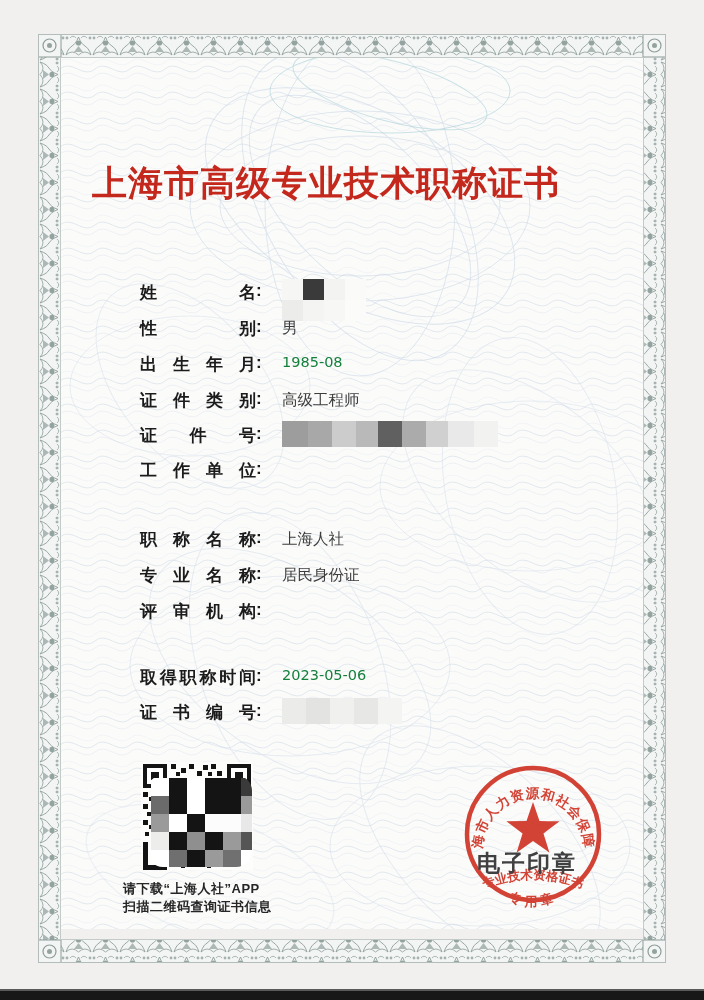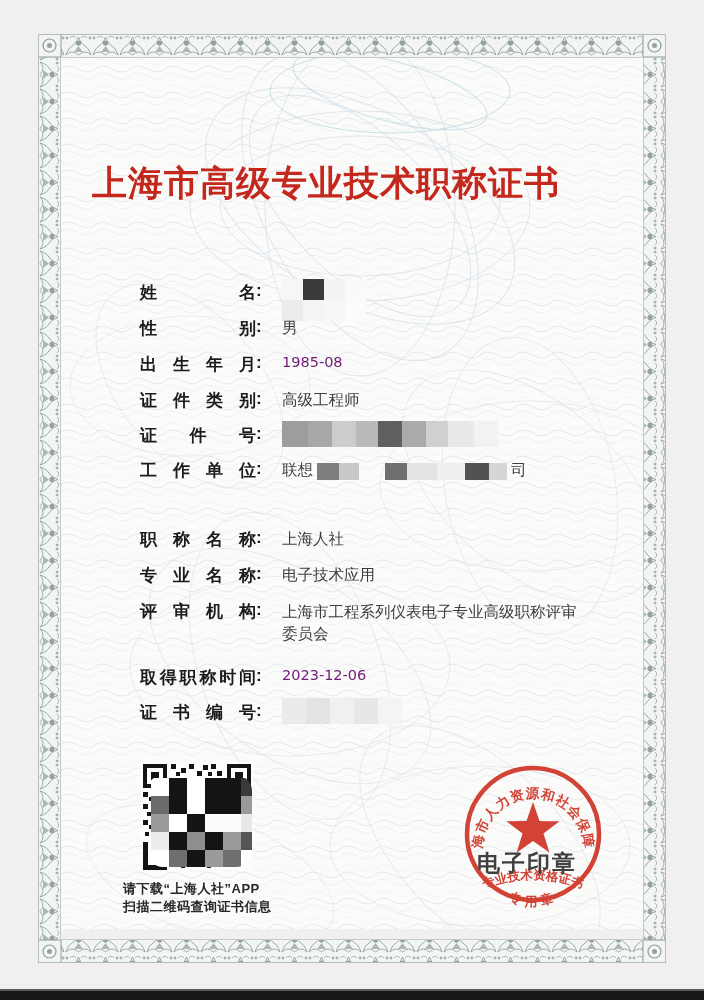--- a/index.html
+++ b/index.html
@@ -17,21 +17,21 @@
     font-size:35px;font-weight:bold;letter-spacing:1px;color:#c4271c;
     white-space:nowrap;
     margin-top:14px;
   }
   .row{position:absolute;left:140px;display:flex;align-items:flex-start;}
   .flabel{display:flex;align-items:flex-start;width:132px;flex:none;
     font-size:17px;font-weight:bold;color:#1b1b1b;}
   .jl{display:flex;justify-content:space-between;width:116px;}
   .colon{width:14px;text-align:left;font-weight:bold;}
   .fvalue{margin-left:10px;font-family:"Liberation Serif", serif;font-size:15.5px;color:#3d3d3d;padding-top:1px;}
-  .fvalue.num{font-family:"DejaVu Sans", sans-serif;font-size:14.5px;color:#701a75;}
+  .fvalue.num{font-family:"DejaVu Sans", sans-serif;font-size:14.5px;color:#15803d;}
   .fvalue.wrap{width:302px;line-height:22px;}
   
   .mz-grid{display:grid;grid-template-columns:repeat(4,21px);grid-auto-rows:21px;margin-left:10px;margin-top:-2px;}
   .mz-row{display:inline-flex;margin-left:10px;}
   .mz-row b{display:inline-block;height:26px;margin-top:-3px;}
   .mz-inline{display:inline-flex;vertical-align:middle;margin:0 4px;}
   .mz-inline b{display:inline-block;height:17px;}
   .qr-wrap{position:absolute;left:141px;top:762px;}
   .qr-caption{position:absolute;left:123px;top:880px;font-size:13px;font-weight:bold;
     color:#262626;line-height:18px;letter-spacing:.5px;}
@@ -221,32 +221,20 @@
 <div class="row" style="top:459px">
   <span class="flabel">
       <span class="jl">
         <span>工</span>
         <span>作</span>
         <span>单</span>
         <span>位</span>
       </span>
       <span class="colon">:</span>
     </span>
-  <span class="fvalue">
-    <span>联想</span><span class="mz-inline">
-        <b style="width:22px;background:#7e7e7e"></b>
-        <b style="width:20px;background:#c8c8c8"></b>
-        <b style="width:26px;background:transparent"></b>
-        <b style="width:22px;background:#6f6f6f"></b>
-        <b style="width:30px;background:#e3e3e1"></b>
-        <b style="width:28px;background:#efefed"></b>
-        <b style="width:24px;background:#525252"></b>
-        <b style="width:18px;background:#d6d6d6"></b>
-      </span><span>司</span>
-  </span>
 </div>
 
 <div class="row" style="top:528px">
   <span class="flabel">
       <span class="jl">
         <span>职</span>
         <span>称</span>
         <span>名</span>
         <span>称</span>
       </span>
@@ -258,49 +246,48 @@
 <div class="row" style="top:564px">
   <span class="flabel">
       <span class="jl">
         <span>专</span>
         <span>业</span>
         <span>名</span>
         <span>称</span>
       </span>
       <span class="colon">:</span>
     </span>
-  <span class="fvalue">电子技术应用</span>
+  <span class="fvalue">居民身份证</span>
 </div>
 
 <div class="row" style="top:600px">
   <span class="flabel">
       <span class="jl">
         <span>评</span>
         <span>审</span>
         <span>机</span>
         <span>构</span>
       </span>
       <span class="colon">:</span>
     </span>
-  <span class="fvalue wrap">上海市工程系列仪表电子专业高级职称评审委员会</span>
 </div>
 
 <div class="row" style="top:666px">
   <span class="flabel">
       <span class="jl">
         <span>取</span>
         <span>得</span>
         <span>职</span>
         <span>称</span>
         <span>时</span>
         <span>间</span>
       </span>
       <span class="colon">:</span>
     </span>
-  <span class="fvalue num">2023-12-06</span>
+  <span class="fvalue num">2023-05-06</span>
 </div>
 
 <div class="row" style="top:701px">
   <span class="flabel">
       <span class="jl">
         <span>证</span>
         <span>书</span>
         <span>编</span>
         <span>号</span>
       </span>

